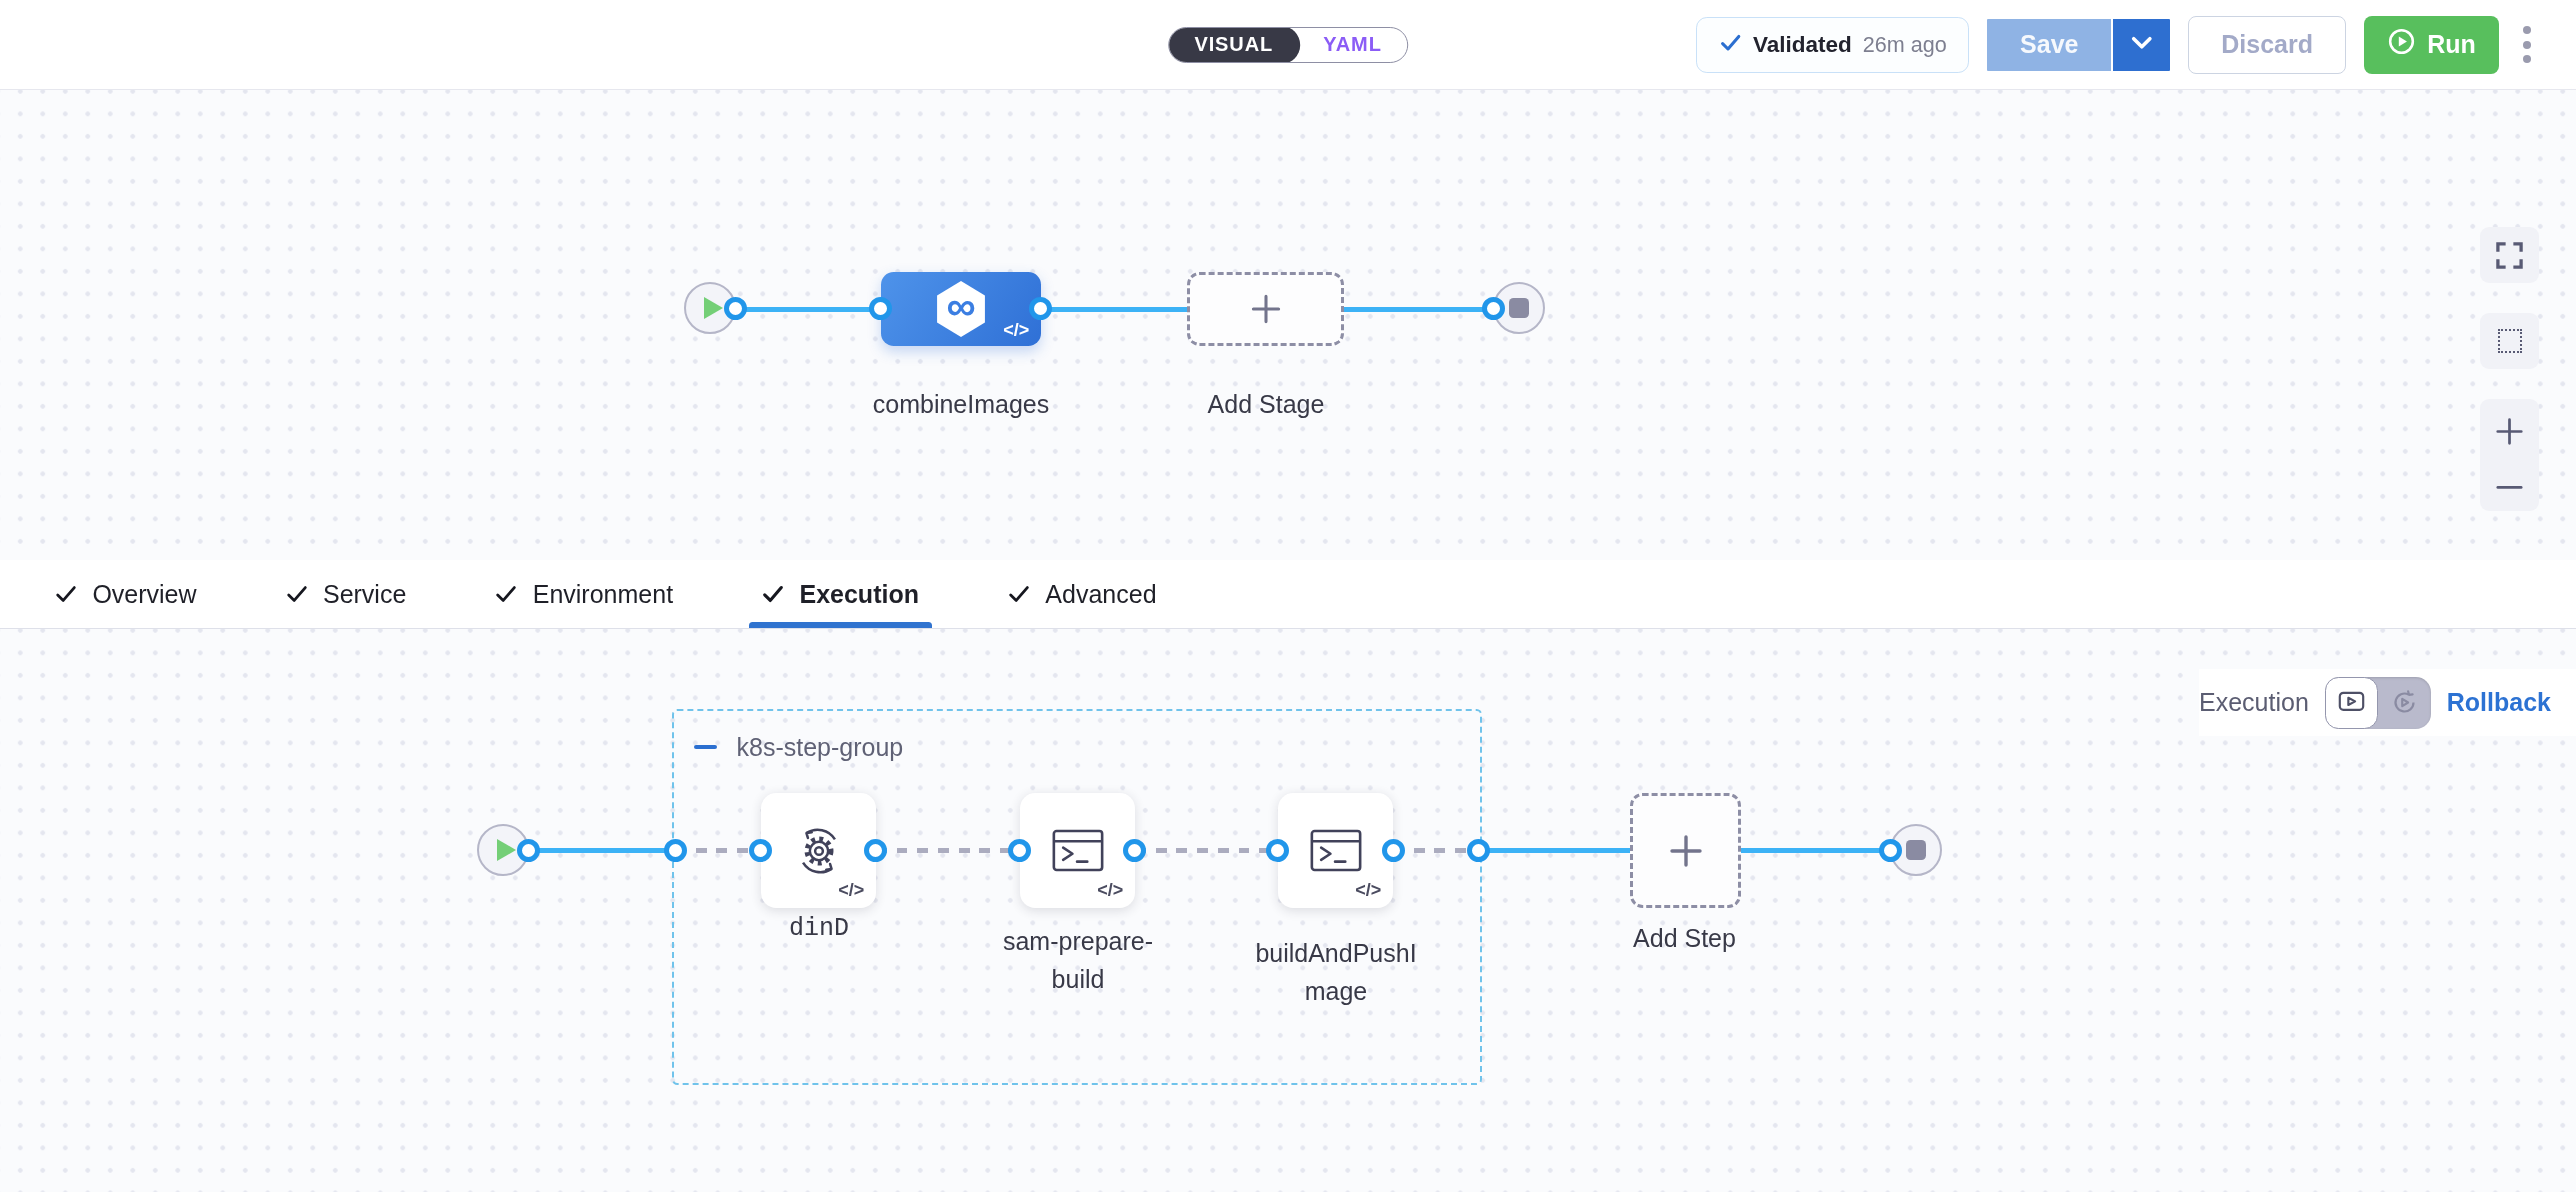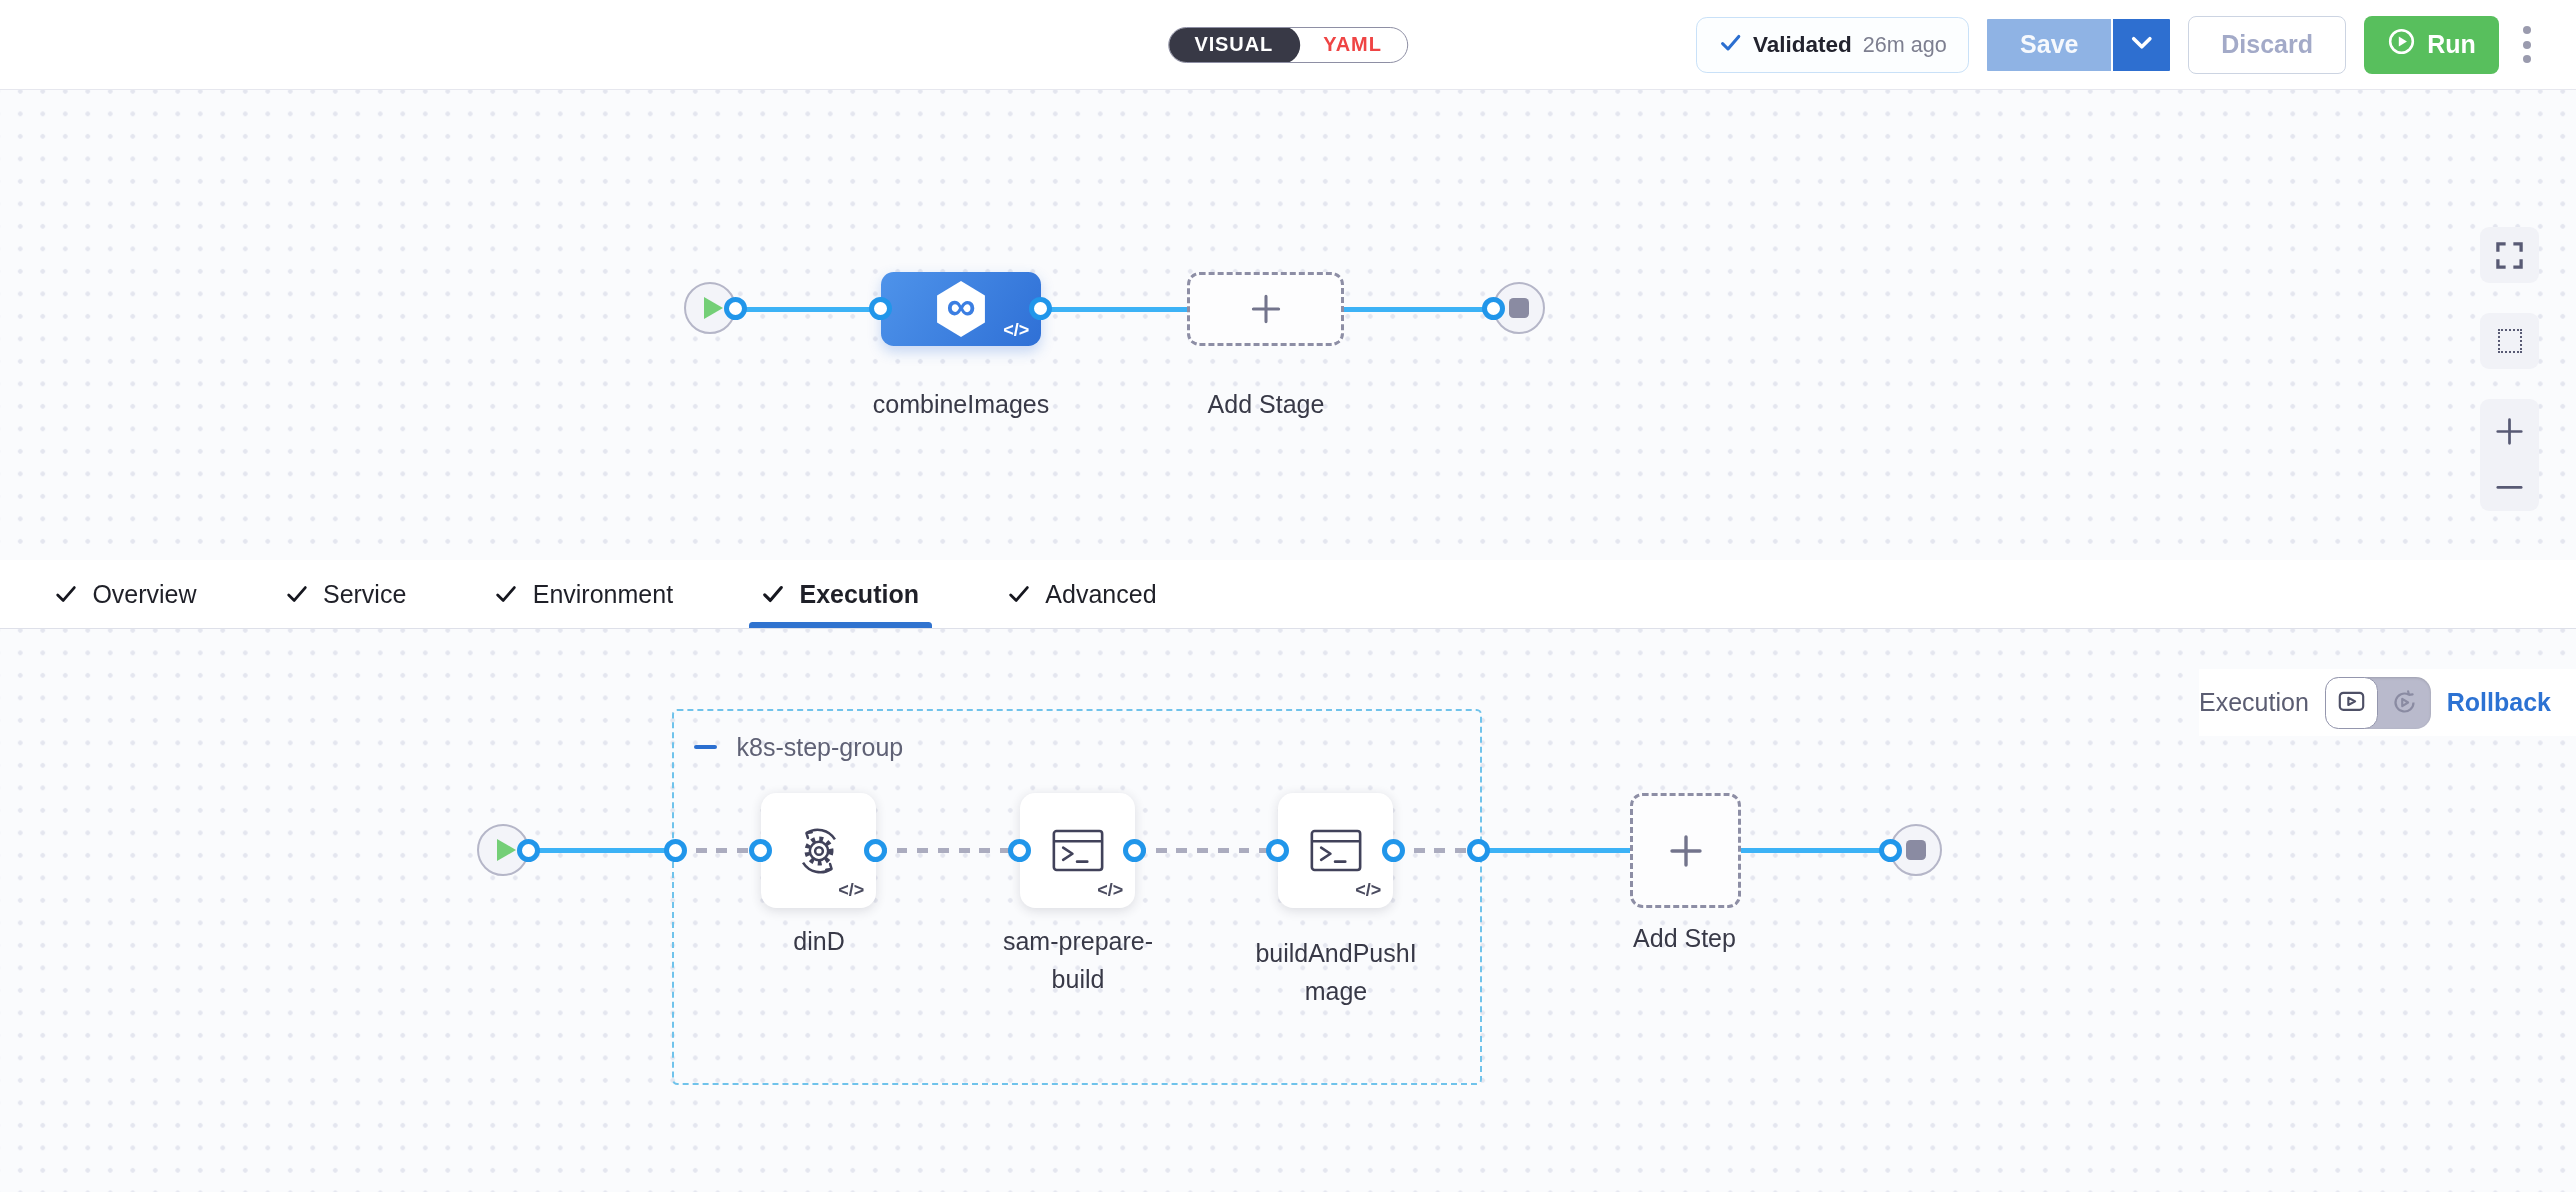--- a/index.html
+++ b/index.html
@@ -8,21 +8,21 @@
 
   
   .topbar { position:relative; height:90px; background:#fff; border-bottom:1.8px solid #e6e7ee;
     display:flex; align-items:center; padding:0 40px 0 47px; }
   .title-area { display:flex; align-items:center; gap:18px; }
   .page-title { font-size:33px; font-weight:700; color:#1b1c28; letter-spacing:-0.4px; }
   .mode-toggle { position:absolute; left:50%; top:50%; transform:translate(-50%,-50%);
     display:flex; align-items:center; height:36px; border:1.8px solid #8e8fa4; border-radius:899px;
     background:#fff; overflow:hidden; }
   .mode-seg { height:36px; display:flex; align-items:center; justify-content:center;
-    padding:0 25px; font-size:20px; font-weight:700; letter-spacing:0.9px; color:#ef4444; cursor:pointer; }
+    padding:0 25px; font-size:20px; font-weight:700; letter-spacing:0.9px; color:#8b5cf6; cursor:pointer; }
   .mode-seg.active { background:#383946; color:#fff; border-radius:899px; margin:-1.8px; height:38px; padding:0 27px; }
   .actions { margin-left:auto; display:flex; align-items:center; gap:18px; }
   .validated-badge { display:flex; align-items:center; gap:10.8px; height:56px; padding:0 21.6px;
     border:1.8px solid #c9e1f8; background:#fcfeff; border-radius:10.8px; }
   .validated-badge .vlabel { font-size:22.5px; font-weight:700; color:#22232e; }
   .validated-badge .vtime { font-size:21.6px; color:#7d7f90; }
   .save-split { display:flex; height:52px; border-radius:1px; overflow:hidden; }
   .save-main { width:124px; background:#8fb3e4; color:rgba(255,255,255,0.92); font-size:25px; font-weight:700;
     display:flex; align-items:center; justify-content:center; cursor:pointer; }
   .save-caret { width:59px; background:#2e6fd0; border-left:2.7px solid #fff;
@@ -331,18 +331,18 @@
   <div class="port" style="left:664px; top:210px;"></div>
   <div class="port" style="left:749px; top:210px;"></div>
   <div class="port" style="left:864px; top:210px;"></div>
   <div class="port" style="left:1008px; top:210px;"></div>
   <div class="port" style="left:1123px; top:210px;"></div>
   <div class="port" style="left:1266px; top:210px;"></div>
   <div class="port" style="left:1382px; top:210px;"></div>
   <div class="port" style="left:1467px; top:210px;"></div>
   <div class="port" style="left:1879px; top:210px;"></div>
 
-  <div class="node-label" style="left:729px; top:293px; width:180px; overflow-wrap:anywhere;">dinD</div>
+  <div class="node-label" style="left:729px; top:281px; width:180px; overflow-wrap:anywhere;font-family:Liberation Mono, monospace;">dinD</div>
   <div class="node-label" style="left:988px; top:293px; width:180px; overflow-wrap:anywhere;">sam-prepare-build</div>
   <div class="node-label" style="left:1246px; top:305px; width:180px; overflow-wrap:anywhere;">buildAndPushImage</div>
   <div class="node-label" style="left:1589px; top:290px; width:191px;">Add Step</div>
 </div>
 
 
 </body></html>

